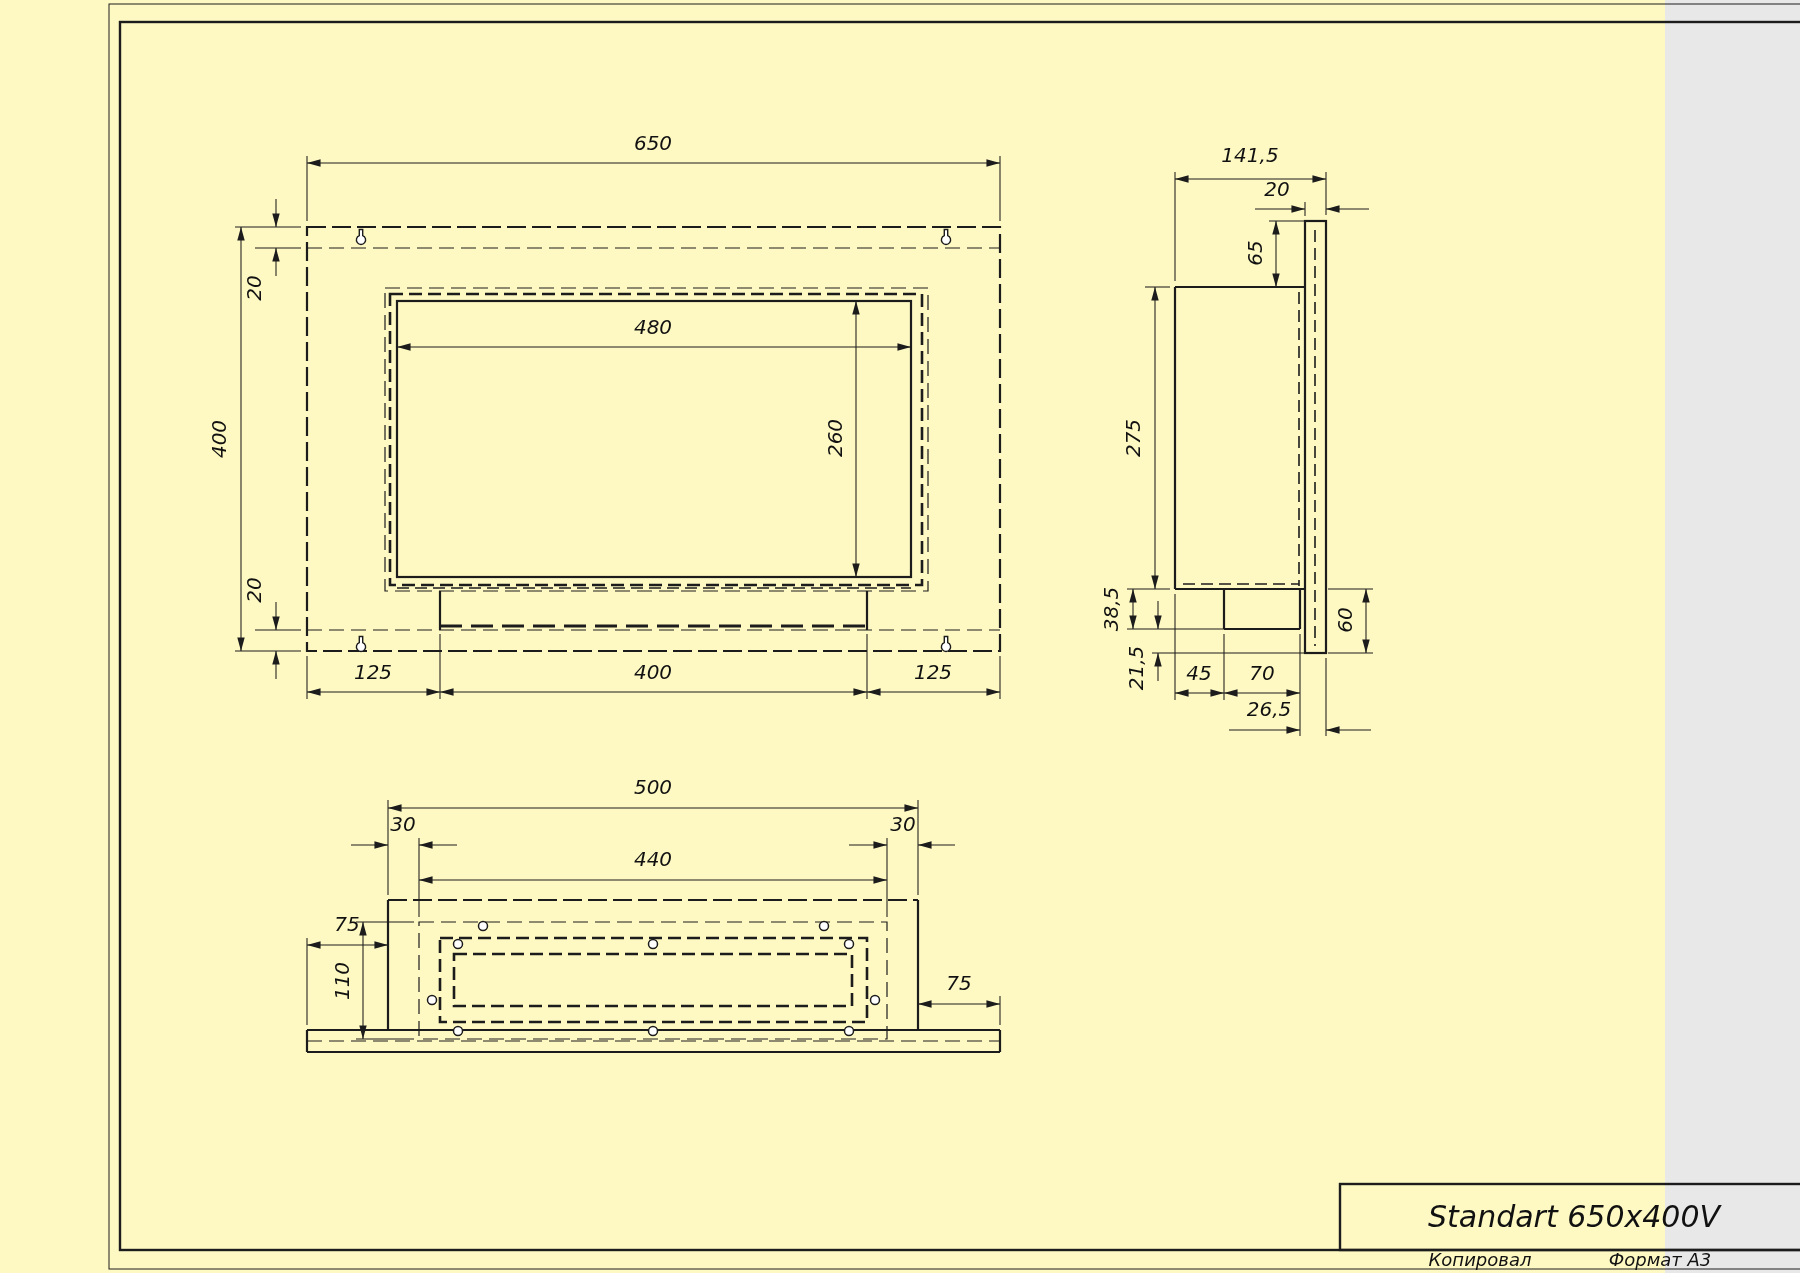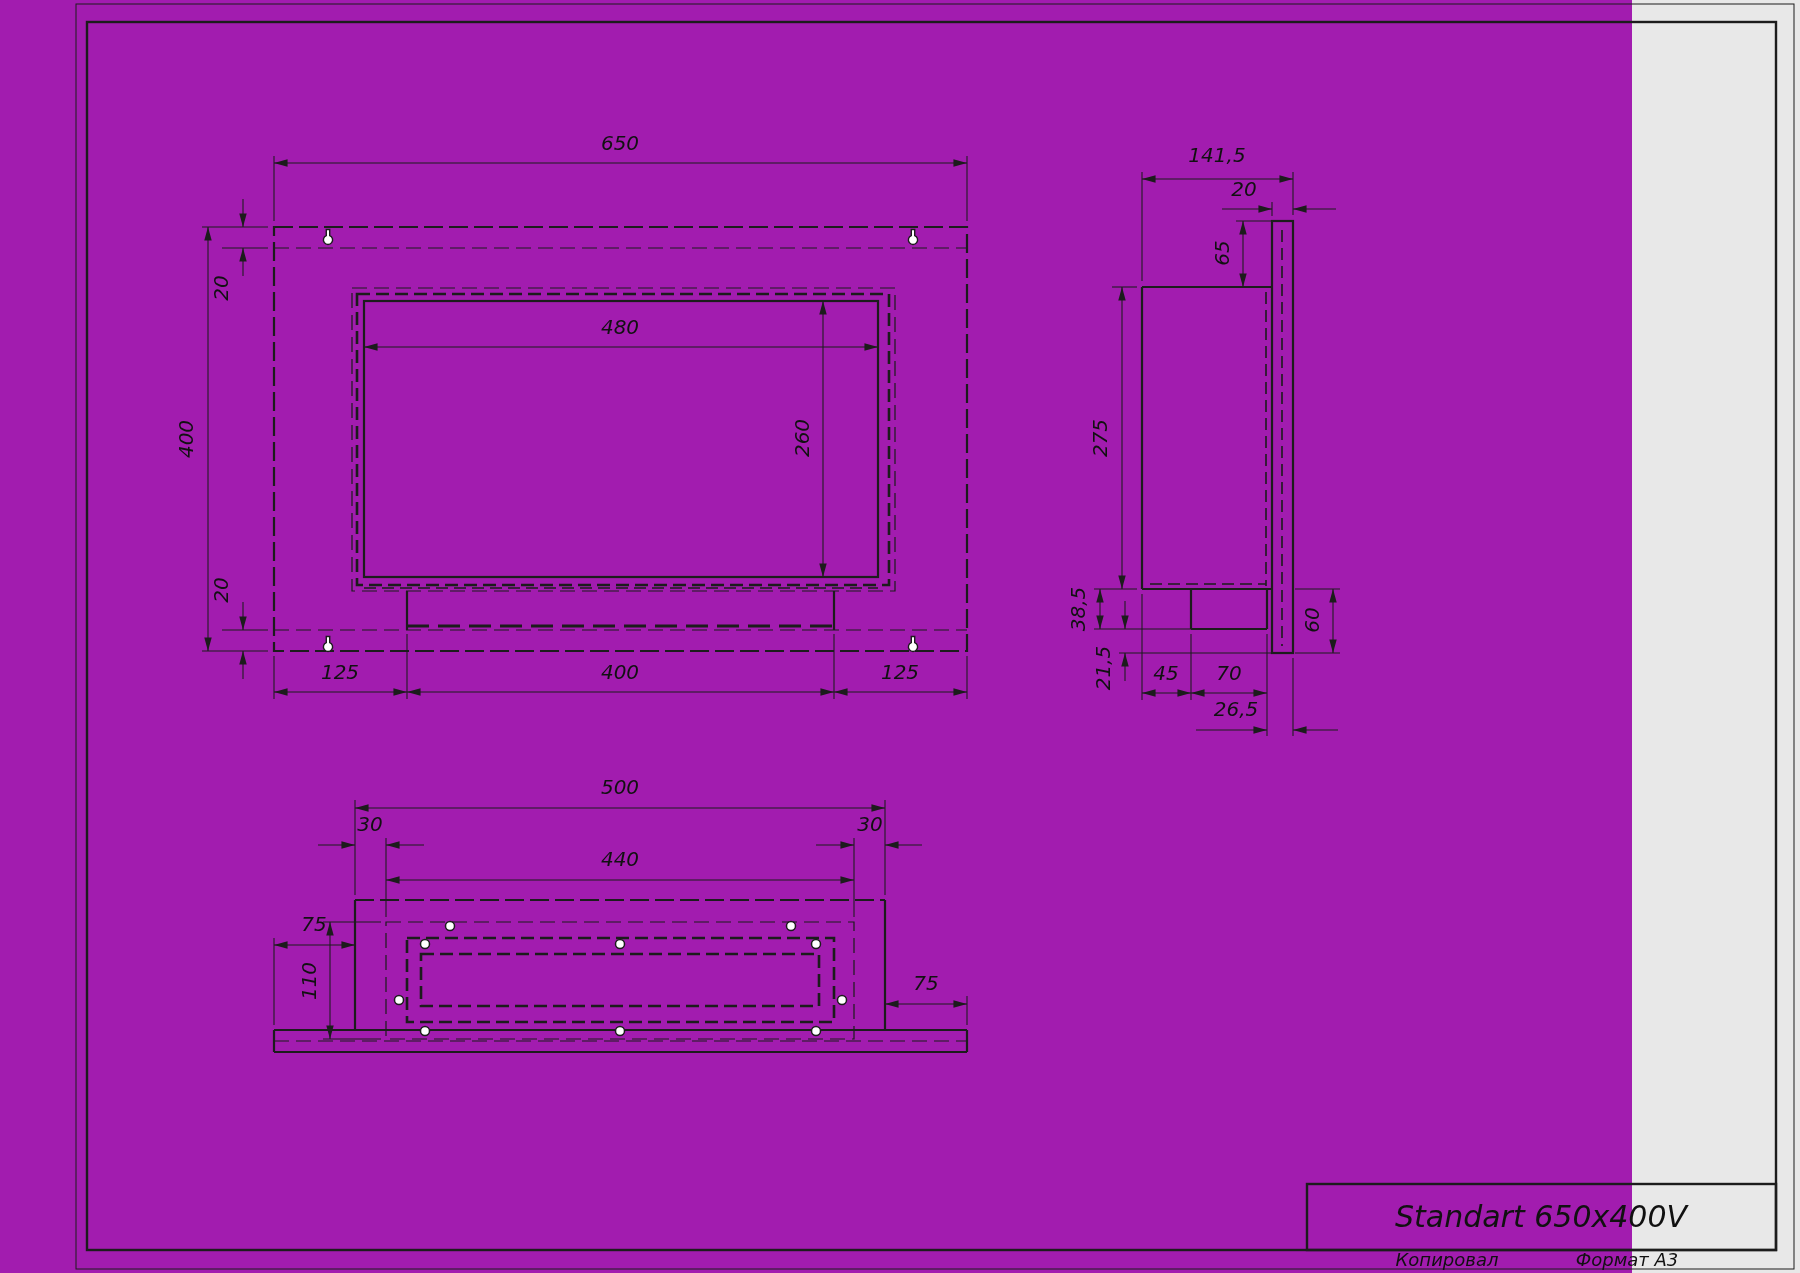--- a/index.html
+++ b/index.html
@@ -1,16 +1,16 @@
 <!DOCTYPE html>
 <html><head>
 <meta charset="utf-8">
 <style>
   html,body { margin:0; padding:0; background:#e8e8e8; }
-  .sheet { width:1632px; height:1273px; background:#a21caf; position:relative; }
+  .sheet { width:1632px; height:1273px; background:#fef9c3; position:relative;padding-left:33px; }
   svg { display:block; }
   
   .lnT   { stroke:#1c1c1c; stroke-width:2.2; fill:none; }               
   .lnTD  { stroke:#1c1c1c; stroke-width:2.2; fill:none; stroke-dasharray:19 6; }  
   .lnTD2 { stroke:#1c1c1c; stroke-width:2.6; fill:none; stroke-dasharray:13 6; }  
   .lnHD  { stroke:#1c1c1c; stroke-width:3;   fill:none; stroke-dasharray:22 9; }               
   .lnND  { stroke:#1c1c1c; stroke-width:1.2; fill:none; stroke-dasharray:15 7; } 
   .lnND2 { stroke:#1c1c1c; stroke-width:1.6; fill:none; stroke-dasharray:12 6; }
   .dim   { stroke:#1c1c1c; stroke-width:1.05; fill:none; }              
   .frame { stroke:#1c1c1c; stroke-width:2.4; fill:none; }

